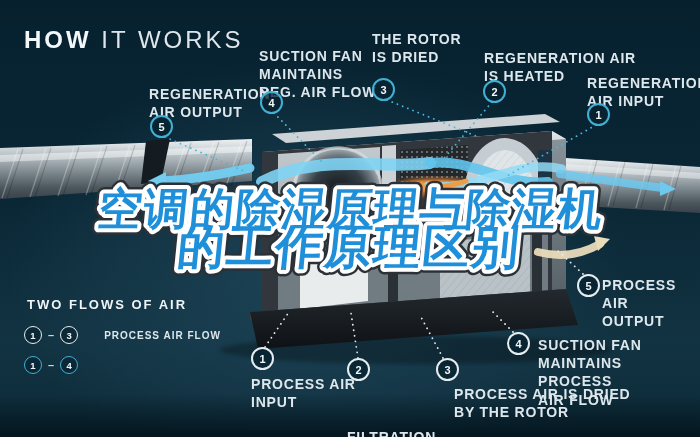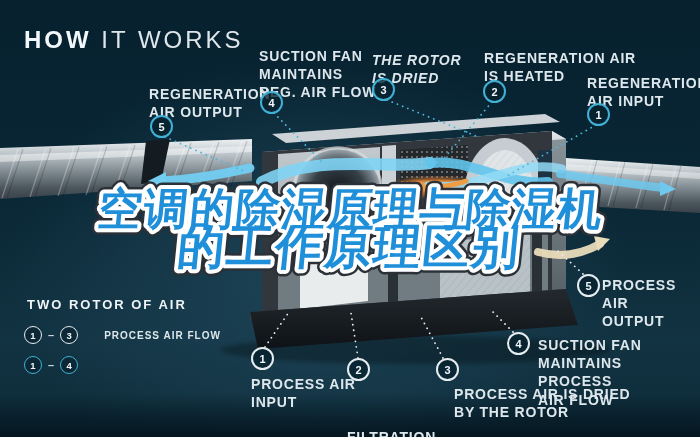--- a/index.html
+++ b/index.html
@@ -207,21 +207,21 @@
   <div class="title">
     <span class="bold">HOW</span>
     <span class="light">IT WORKS</span>
   </div>
 
   <div class="co-label" style="left:149px; top:85px;">REGENERATION
 AIR OUTPUT</div>
   <div class="co-label" style="left:259px; top:47px;">SUCTION FAN
 MAINTAINS
 REG. AIR FLOW</div>
-  <div class="co-label" style="left:372px; top:51px;font-style:italic;">THE ROTOR
+  <div class="co-label" style="left:372px; top:30px;">THE ROTOR
 IS DRIED</div>
   <div class="co-label" style="left:484px; top:49px;">REGENERATION AIR
 IS HEATED</div>
   <div class="co-label" style="left:587px; top:74px;">REGENERATION
 AIR INPUT</div>
 
   <div class="co-circle cyan" style="left:150px; top:115px;">5</div>
   <div class="co-circle cyan" style="left:260px; top:91px;">4</div>
   <div class="co-circle cyan" style="left:372px; top:78px;">3</div>
   <div class="co-circle cyan" style="left:483px; top:80px;">2</div>
@@ -237,21 +237,21 @@
 AIR FLOW</div>
   <div class="co-label" style="left:602px; top:276px;">PROCESS AIR
 OUTPUT</div>
 
   <div class="co-circle white" style="left:251px; top:347px;">1</div>
   <div class="co-circle white" style="left:347px; top:358px;">2</div>
   <div class="co-circle white" style="left:436px; top:358px;">3</div>
   <div class="co-circle white" style="left:507px; top:332px;">4</div>
   <div class="co-circle white" style="left:577px; top:274px;">5</div>
 
-  <div class="legend-heading">TWO ROTOR OF AIR</div>
+  <div class="legend-heading">TWO FLOWS OF AIR</div>
 
   <div class="legend-row" style="left:24px; top:326px;">
     <div class="legend-circle white">1</div>
     <span class="legend-dash">–</span>
     <div class="legend-circle white">3</div>
     <span class="legend-label">PROCESS AIR FLOW</span>
   </div>
 
   <div class="legend-row" style="left:24px; top:356px;">
     <div class="legend-circle cyan">1</div>

